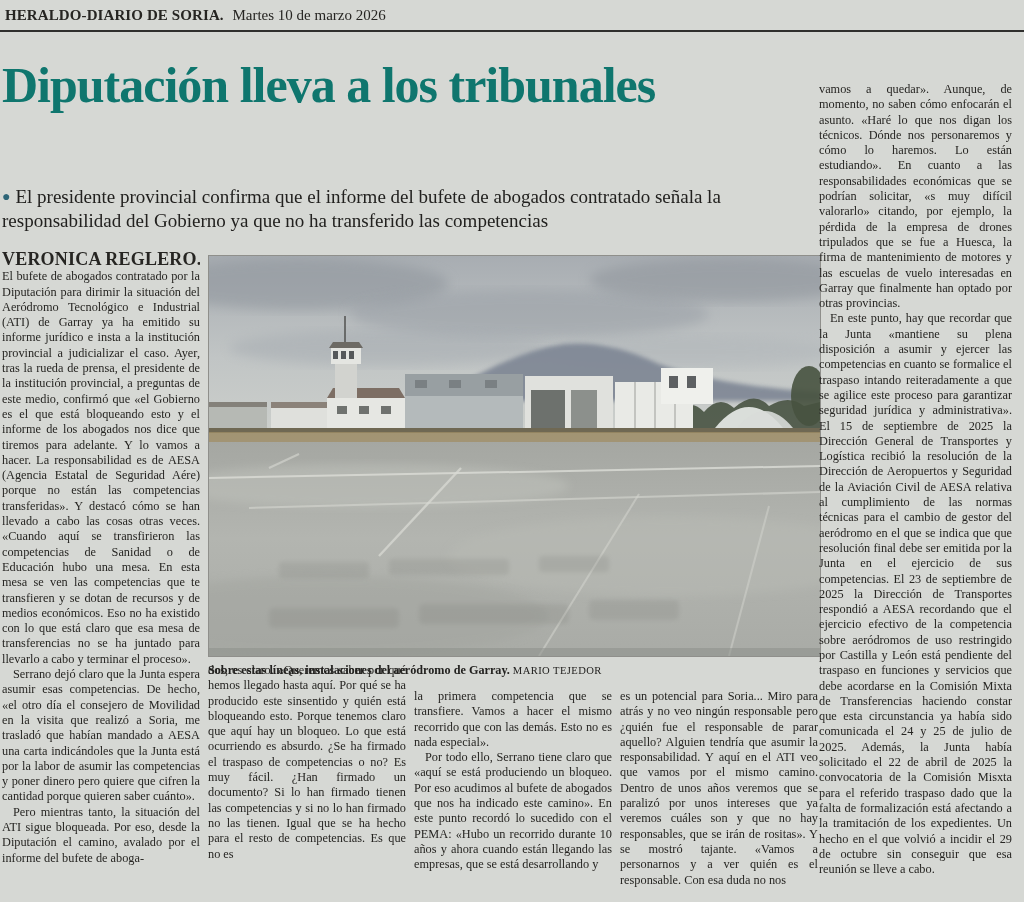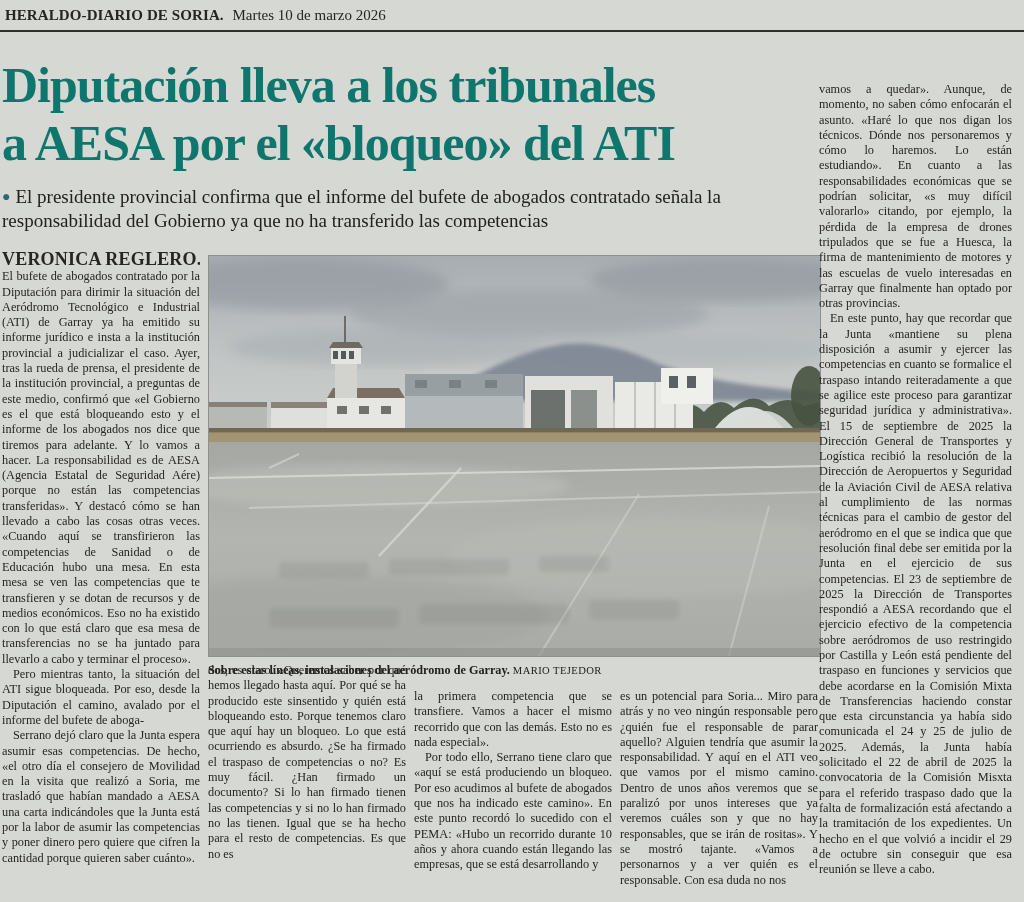--- a/index.html
+++ b/index.html
@@ -48,36 +48,35 @@
 <body>
 
 <div class="masthead">
   <span class="mh-title">HERALDO-DIARIO DE SORIA.</span>
   <span class="mh-date">Martes 10 de marzo 2026</span>
 </div>
 <div class="masthead-rule"></div>
 
 <h1 class="headline" style="margin:0;">
   <span class="hl-line">Diputación lleva a los tribunales</span>
-  <span class="hl-line">a AESA por el «bloqueo» del ATI</span>
 </h1>
 
 <div class="subhead">
   <span class="bullet">●</span><span>El presidente provincial confirma que el informe del bufete de abogados contratado señala la responsabilidad del Gobierno ya que no ha transferido las competencias</span>
 </div>
 
 <div class="col col1">
   <p class="byline">
     <span class="by-author">VERÓNICA REGLERO.</span>
     <span class="by-place">SORIA</span>
   </p>
   <div>
       <p>El bufete de abogados contratado por la Diputación para dirimir la situación del Aeródromo Tecnológico e Industrial (ATI) de Garray ya ha emitido su informe jurídico e insta a la institución provincial a judicializar el caso. Ayer, tras la rueda de prensa, el presidente de la institución provincial, a preguntas de este medio, confirmó que «el Gobierno es el que está bloqueando esto y el informe de los abogados nos dice que tiremos para adelante. Y lo vamos a hacer. La responsabilidad es de AESA (Agencia Estatal de Seguridad Aére) porque no están las competencias transferidas». Y destacó cómo se han llevado a cabo las cosas otras veces. «Cuando aquí se transfirieron las competencias de Sanidad o de Educación hubo una mesa. En esta mesa se ven las competencias que te transfieren y se dotan de recursos y de medios económicos. Eso no ha existido con lo que está claro que esa mesa de transferencias no se ha juntado para llevarlo a cabo y terminar el proceso».</p>
+      <p class="ind">Serrano dejó claro que la Junta espera asumir esas competencias. De hecho, «el otro día el consejero de Movilidad en la visita que realizó a Soria, me trasladó que habían mandado a AESA una carta indicándoles que la Junta está por la labor de asumir las competencias y poner dinero pero quiere que cifren la cantidad porque quieren saber cuánto».</p>
       <p class="ind">Pero mientras tanto, la situación del ATI sigue bloqueada. Por eso, desde la Diputación el camino, avalado por el informe del bufete de aboga-</p>
-      <p class="ind">Serrano dejó claro que la Junta espera asumir esas competencias. De hecho, «el otro día el consejero de Movilidad en la visita que realizó a Soria, me trasladó que habían mandado a AESA una carta indicándoles que la Junta está por la labor de asumir las competencias y poner dinero pero quiere que cifren la cantidad porque quieren saber cuánto».</p>
     </div>
 </div>
 
 <figure class="photo-fig" style="margin:0;">
   <div class="photo-frame">
     <svg viewBox="0 0 611 400" preserveAspectRatio="none">
       <defs>
         <linearGradient id="sky" x1="0" y1="0" x2="0" y2="1">
           <stop offset="0" stop-color="#a8adb2"></stop>
             <stop offset="0.55" stop-color="#c1c5c5"></stop>

